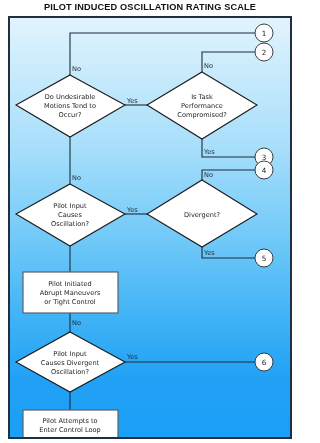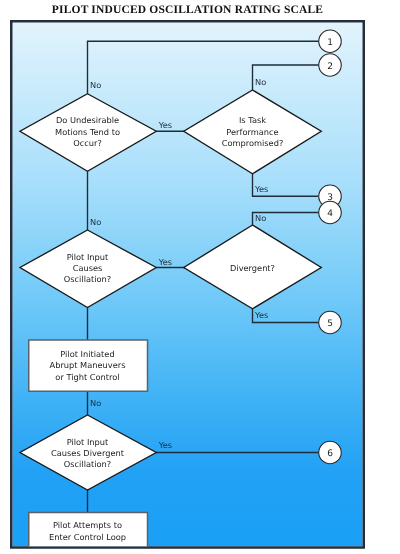--- a/index.html
+++ b/index.html
@@ -25,21 +25,21 @@
   .chart-title {
     position: absolute;
     left: 0;
     top: 2px;
     width: 300px;
     text-align: center;
     font-size: 9.2px;
     font-weight: bold;
     letter-spacing: 0.15px;
     color: #111111;
-    font-family: Liberation Serif, serif;
+    font-family: Liberation Sans, sans-serif;
     white-space: nowrap;
   }
 
   
   .canvas-frame {
     position: absolute;
     left: 8px;
     top: 16px;
     width: 284px;
     height: 423px;

